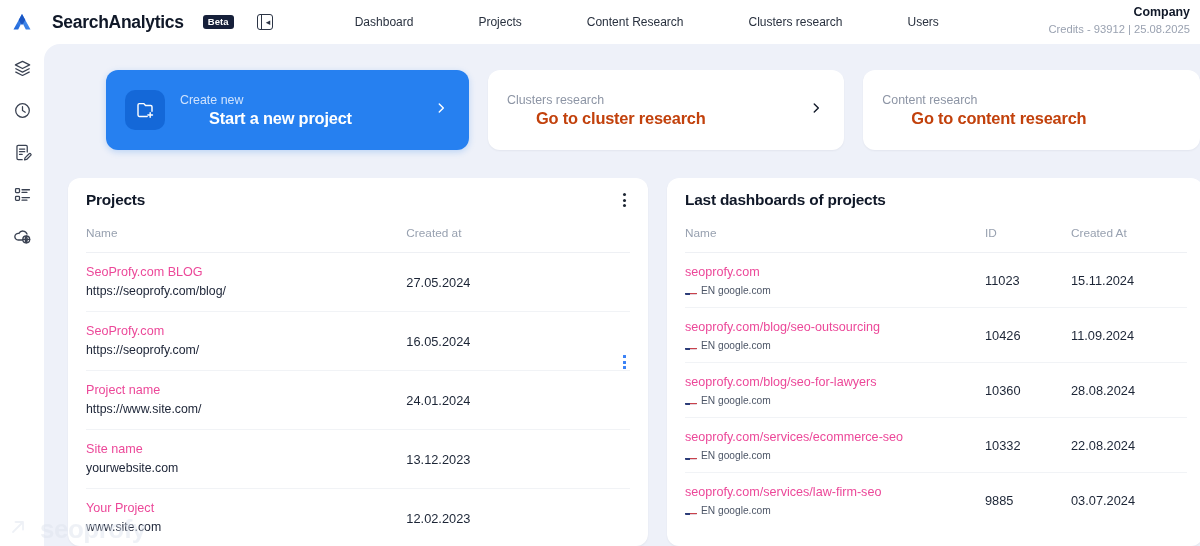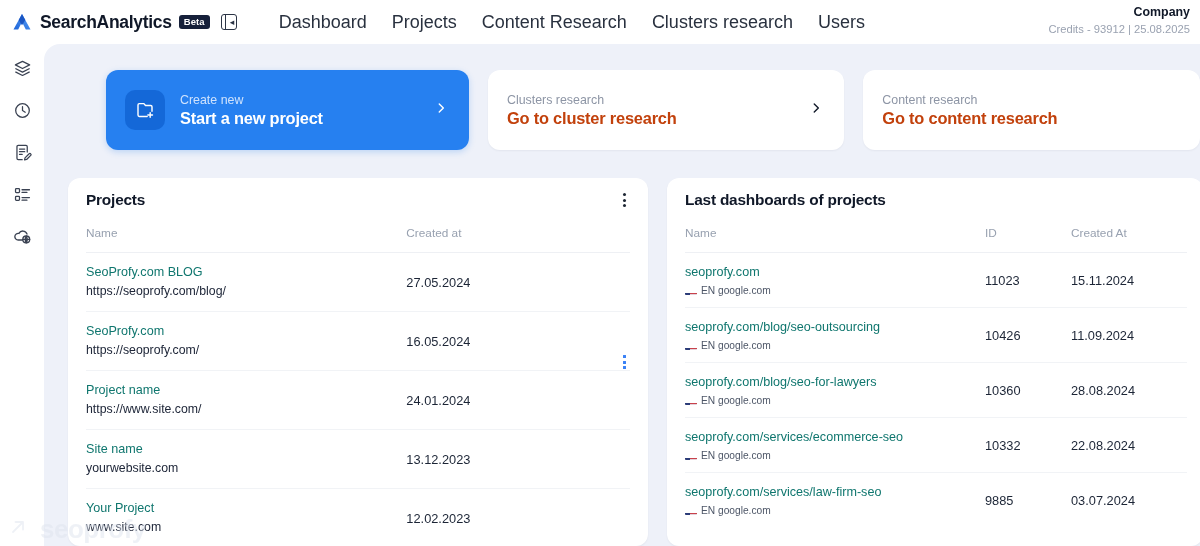--- a/index.html
+++ b/index.html
@@ -9,21 +9,21 @@
     background: #ffffff;
     overflow: hidden;
   }
   .app { position: relative; width: 1200px; height: 546px; background:#fff; }
 
   
   .topbar {
     position: absolute; top:0; left:0; width:1200px; height:44px;
     background:#fff; display:flex; align-items:center;
   }
-  .brand { display:flex; align-items:center; gap:7px; padding-left:11px; }
+  .brand { display:flex; align-items:center; gap:19px; padding-left:11px; }
   .logo-mark { width:22px; height:22px; display:block; }
   .brand-name {
     font-size:17.5px; font-weight:bold; color:#101828; letter-spacing:-0.3px;
   }
   .beta-badge {
     background:#16203a; color:#fff; font-size:9.5px; font-weight:bold;
     padding:2px 5px 3px; border-radius:3px; letter-spacing:0.1px; line-height:1;
   }
   .panel-toggle {
     width:16px; height:16px; border:1.4px solid #2b3445; border-radius:3px;
@@ -32,22 +32,23 @@
   .panel-toggle::before {
     content:""; position:absolute; left:3.2px; top:-0.2px; bottom:-0.2px;
     width:1.4px; background:#2b3445;
   }
   .panel-toggle::after {
     content:"\25C2"; position:absolute; right:1.5px; top:-1px;
     font-size:9px; color:#2b3445; line-height:16px;
   }
   .topnav { display:flex; align-items:center; gap:25px; margin-left:42px; }
   .topnav a {
-    font-size:18px; color:#29313f; text-decoration:none; cursor:pointer;
+    font-size:12px; color:#29313f; text-decoration:none; cursor:pointer;
     white-space:nowrap;
+    margin-left:40px;
   }
   .account {
     position:absolute; right:10px; top:4px; text-align:right;
   }
   .account-name { font-size:12.4px; font-weight:bold; color:#101828; line-height:16px; }
   .account-credits { font-size:11.2px; color:#9aa2b1; line-height:16px; margin-top:1px;margin-left:40px; }
 
   
   .rail {
     position:absolute; left:0; top:44px; width:44px; height:502px;
@@ -79,21 +80,21 @@
   .hero-primary {
     width:385px; background:#2680f0; padding-left:19px; gap:15px;
     box-shadow:0 2px 6px rgba(38,128,240,0.25);
   }
   .hero-icon-tile {
     width:40px; height:40px; border-radius:10px; background:#1468d8;
     display:flex; align-items:center; justify-content:center; flex:none;
   }
   .hero-texts { display:flex; flex-direction:column; justify-content:center; }
   .hero-eyebrow { font-size:12.4px; line-height:16px; }
-  .hero-title { font-size:16.4px; font-weight:bold; line-height:21px; letter-spacing:-0.2px; }
+  .hero-title { font-size:16.4px; font-weight:bold; line-height:21px; letter-spacing:-0.2px;margin-left:29px; }
   .hero-primary .hero-eyebrow { color:#cfe2fd; }
   .hero-primary .hero-title { color:#ffffff; }
   .hero-plain { width:378px; padding-left:19px; }
   .hero-plain.last { width:357px; }
   .hero-plain .hero-eyebrow { color:#8d95a5; }
   .hero-plain .hero-title { color:#c2410c; }
   .hero-chev { position:absolute; right:21px; top:50%; transform:translateY(-50%); }
 
   
   .panels { position:absolute; left:24px; top:134px; right:0; display:flex; gap:19px; }
@@ -120,21 +121,21 @@
   .tbl th {
     font-size:11.8px; font-weight:normal; color:#98a1b0; text-align:left;
     padding:4px 0 12px; border-bottom:1px solid #eef0f4;
   }
   .tbl td {
     padding:11px 0 11px; border-bottom:1px solid #f1f3f6;
     vertical-align:middle;
   }
   .tbl tr:last-child td { border-bottom:none; }
   .cell-link {
-    display:block; font-size:12.6px; color:#0f766e; text-decoration:none;
+    display:block; font-size:12.6px; color:#ec4899; text-decoration:none;
     cursor:pointer; line-height:17px;
   }
   .cell-sub {
     display:block; font-size:12.3px; color:#20283a; line-height:17px; margin-top:2px;
   }
   .cell-plain { font-size:12.8px; color:#1c2536; }
   .flag-line { display:flex; align-items:center; gap:4px; margin-top:4px; }
   .flag {
     width:12px; height:8px; flex:none; border-radius:1px; overflow:hidden;
     display:block;

